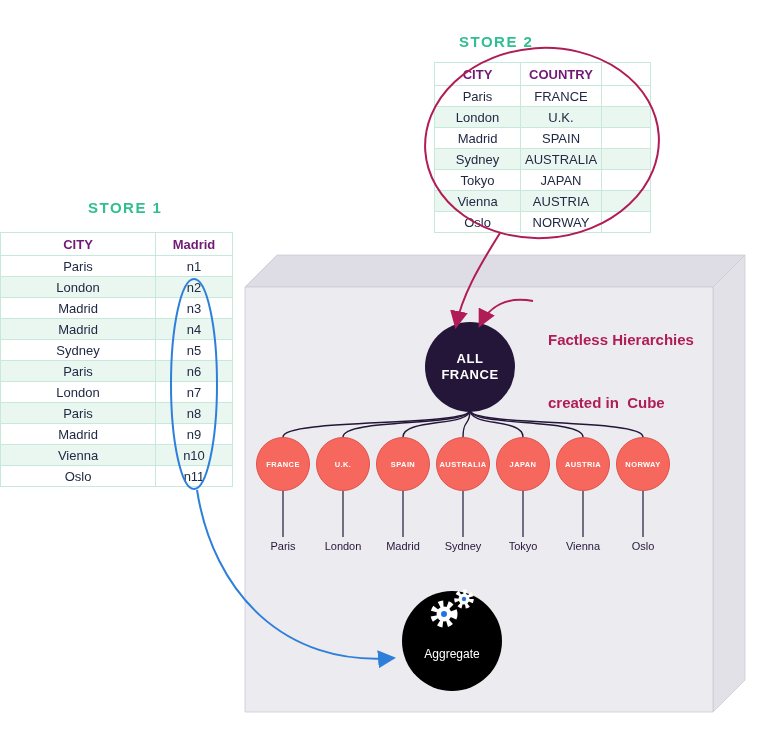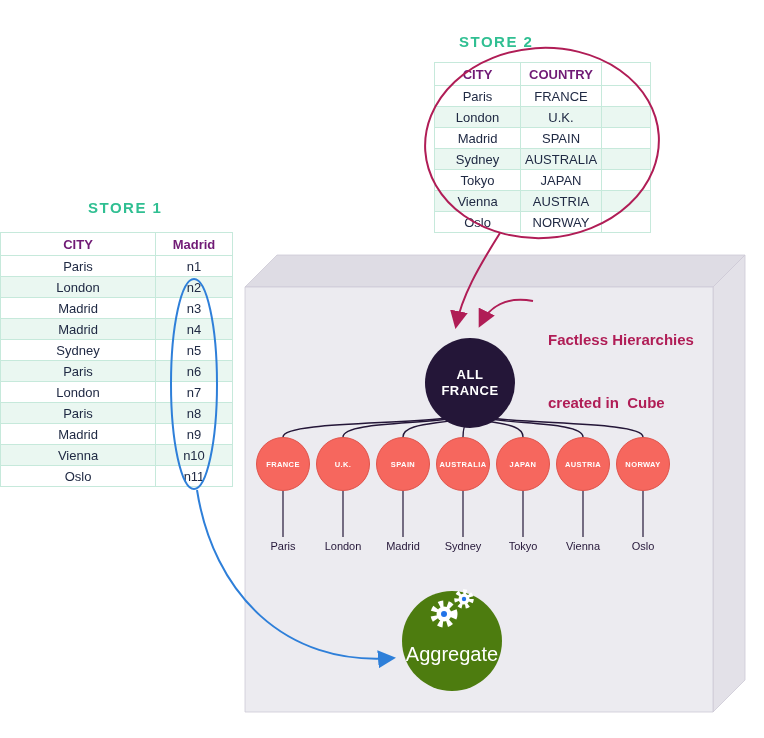--- a/index.html
+++ b/index.html
@@ -14,33 +14,33 @@
          line-height:1.18;letter-spacing:0.5px;margin:0;}
   .store-label{z-index:1;color:#30BF92;font-weight:bold;font-size:15px;letter-spacing:1.5px;}
 
   table.grid{z-index:1;border-collapse:collapse;table-layout:fixed;background:#ffffff;}
   table.grid th{color:#701a75;font-weight:bold;font-size:13px;height:22px;
                 border:1px solid #C6E9DB;padding:0 4px;text-align:center;}
   table.grid td{color:#202A44;font-size:13px;height:20px;border:1px solid #C6E9DB;
                 padding:0 4px;text-align:center;white-space:nowrap;overflow:hidden;}
   table.grid tbody tr:nth-child(even){background:#EAF7F1;}
 
-  .root-node{left:425px;top:338px;width:90px;height:90px;border-radius:50%;
+  .root-node{left:425px;top:322px;width:90px;height:90px;border-radius:50%;
              background:#241638;color:#ffffff;z-index:1;display:flex;flex-direction:column;
              align-items:center;justify-content:center;font-weight:bold;font-size:13px;
              letter-spacing:0.5px;line-height:1.25;}
   .country{top:437px;width:54px;height:54px;border-radius:50%;background:#F6675E;
            border:1px solid #E0544C;box-sizing:border-box;color:#ffffff;z-index:1;
            display:flex;align-items:center;justify-content:center;font-weight:bold;
            font-size:7.5px;letter-spacing:0.4px;text-align:center;}
   .city-label{top:540px;width:60px;z-index:1;color:#241638;font-size:11px;text-align:center;}
   .agg-node{left:402px;top:591px;width:100px;height:100px;border-radius:50%;
-            background:#4d7c0f;color:#ffffff;z-index:1;display:flex;align-items:center;
+            background:#000000;color:#ffffff;z-index:1;display:flex;align-items:center;
             justify-content:center;padding-top:26px;box-sizing:border-box;
-            font-size:20px;font-weight:500;}
+            font-size:12px;font-weight:500;}
   .annotation{left:548px;top:287px;z-index:2;color:#B01D56;font-weight:bold;font-size:15px;
               line-height:21px;white-space:pre-wrap;}
   .annotation span{display:block;}
 </style>
 </head>
 <body>
 
 <div class="stage">
 
   <svg id="bg-svg" class="layer" width="764" height="738" viewBox="0 0 764 738">

